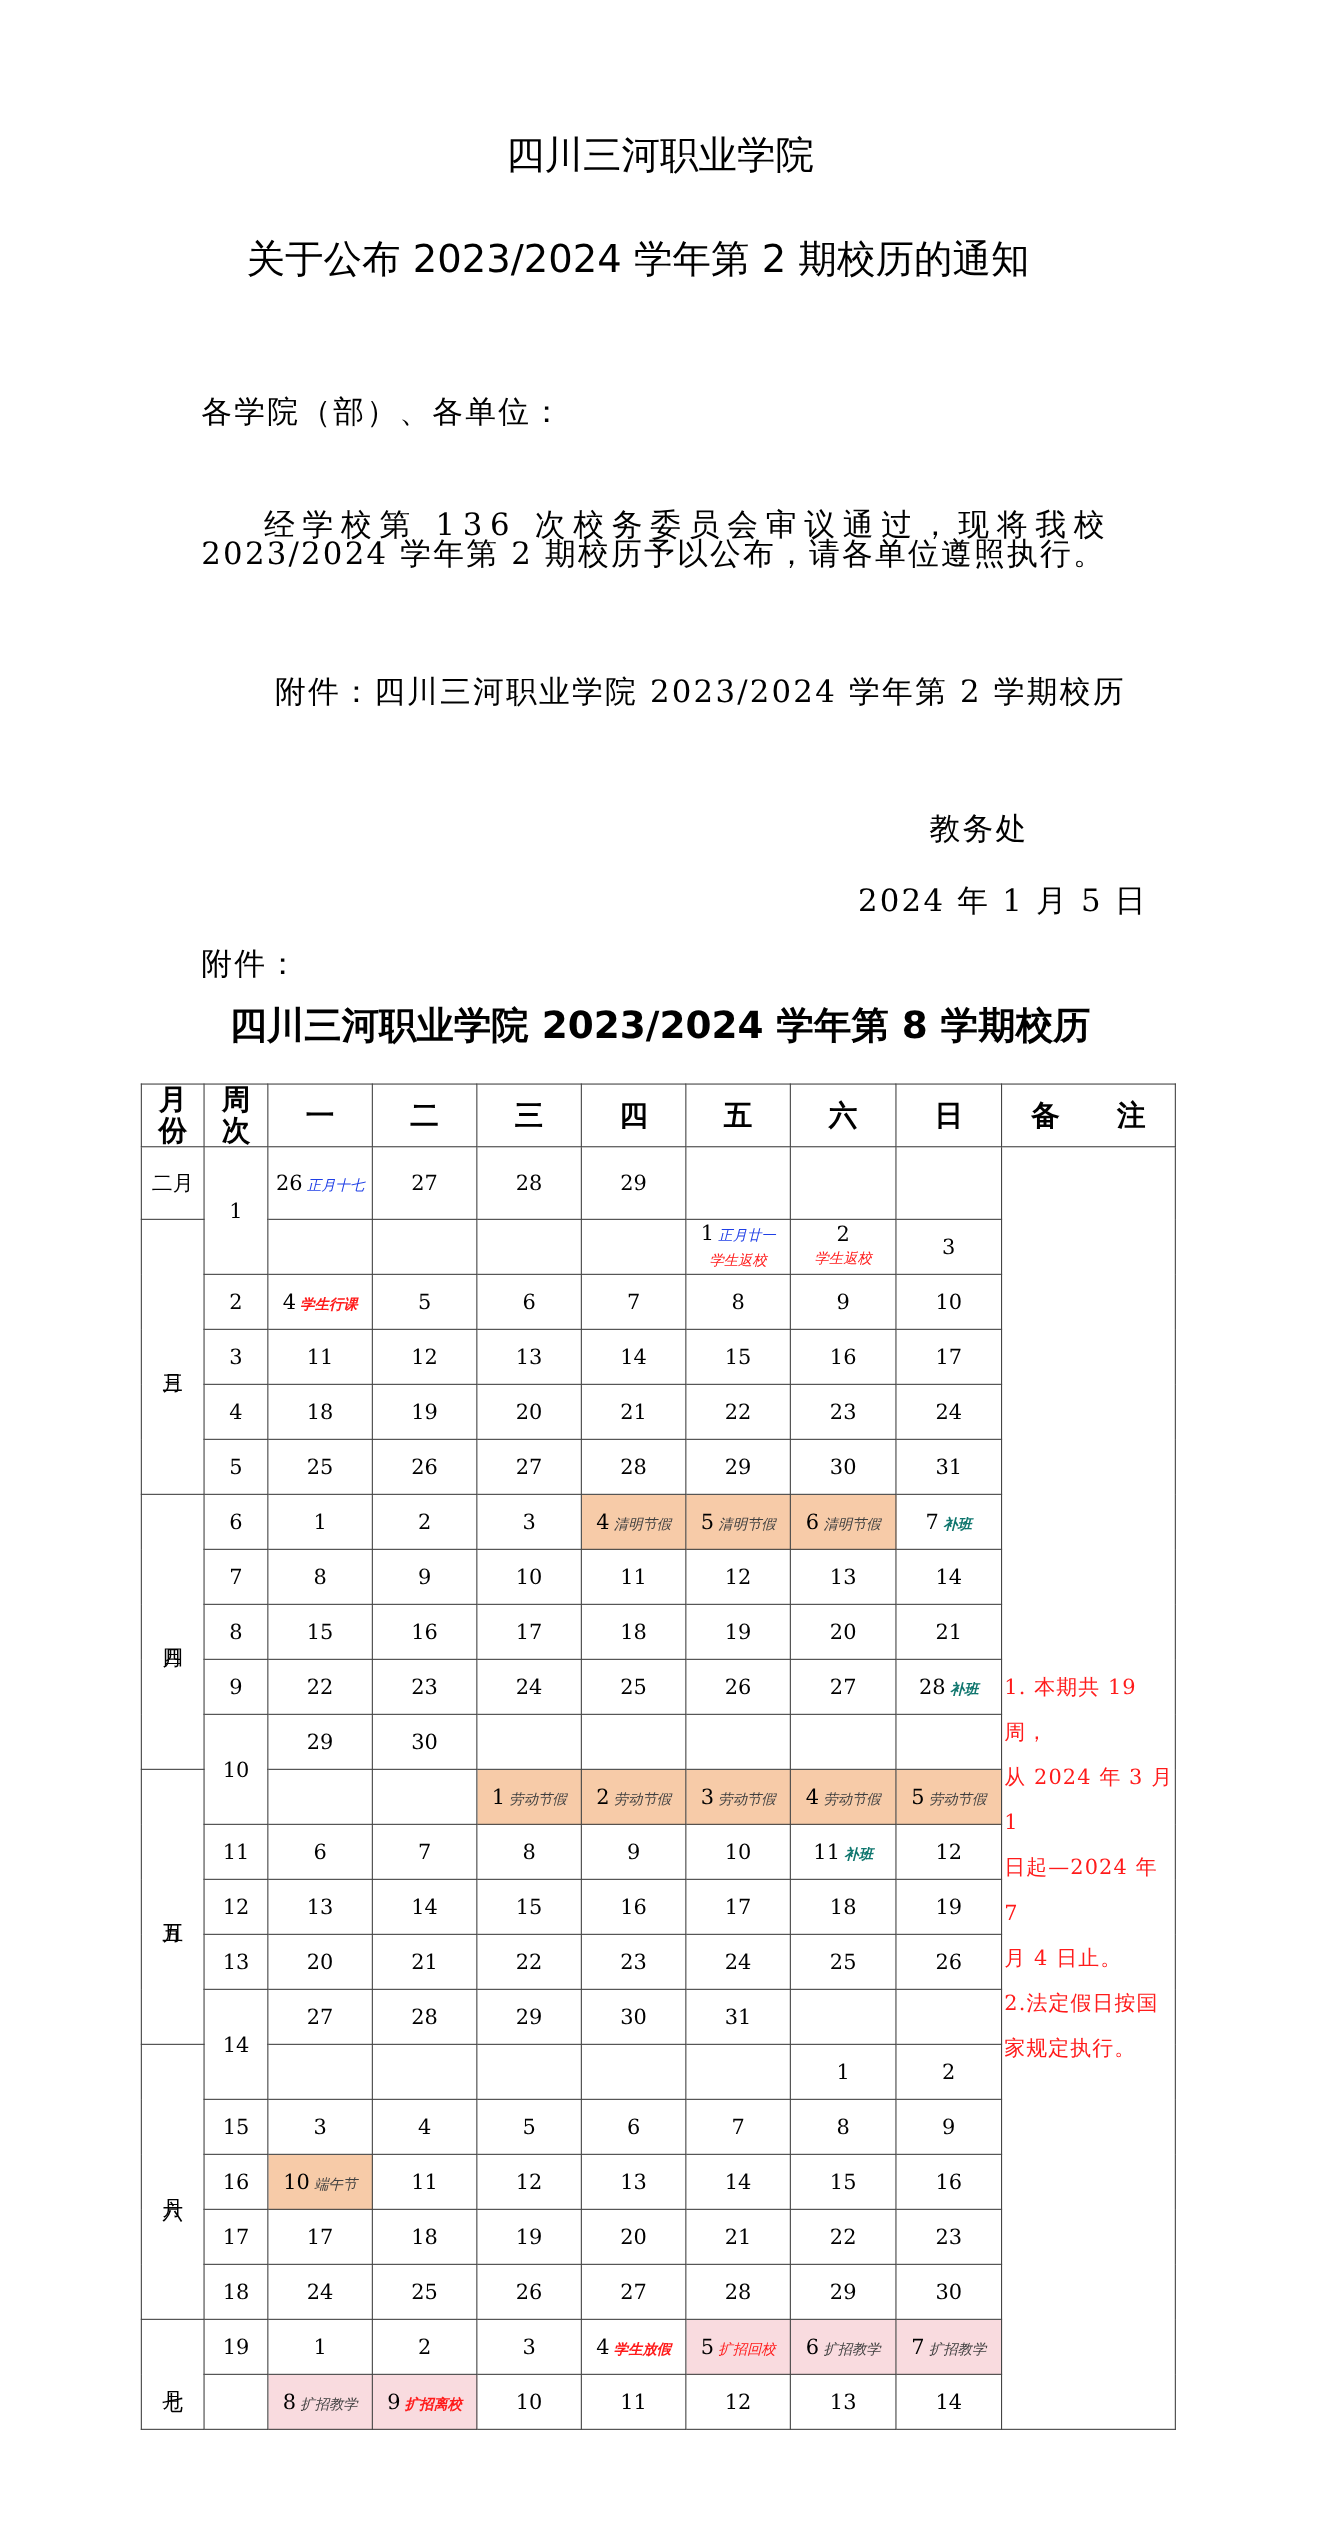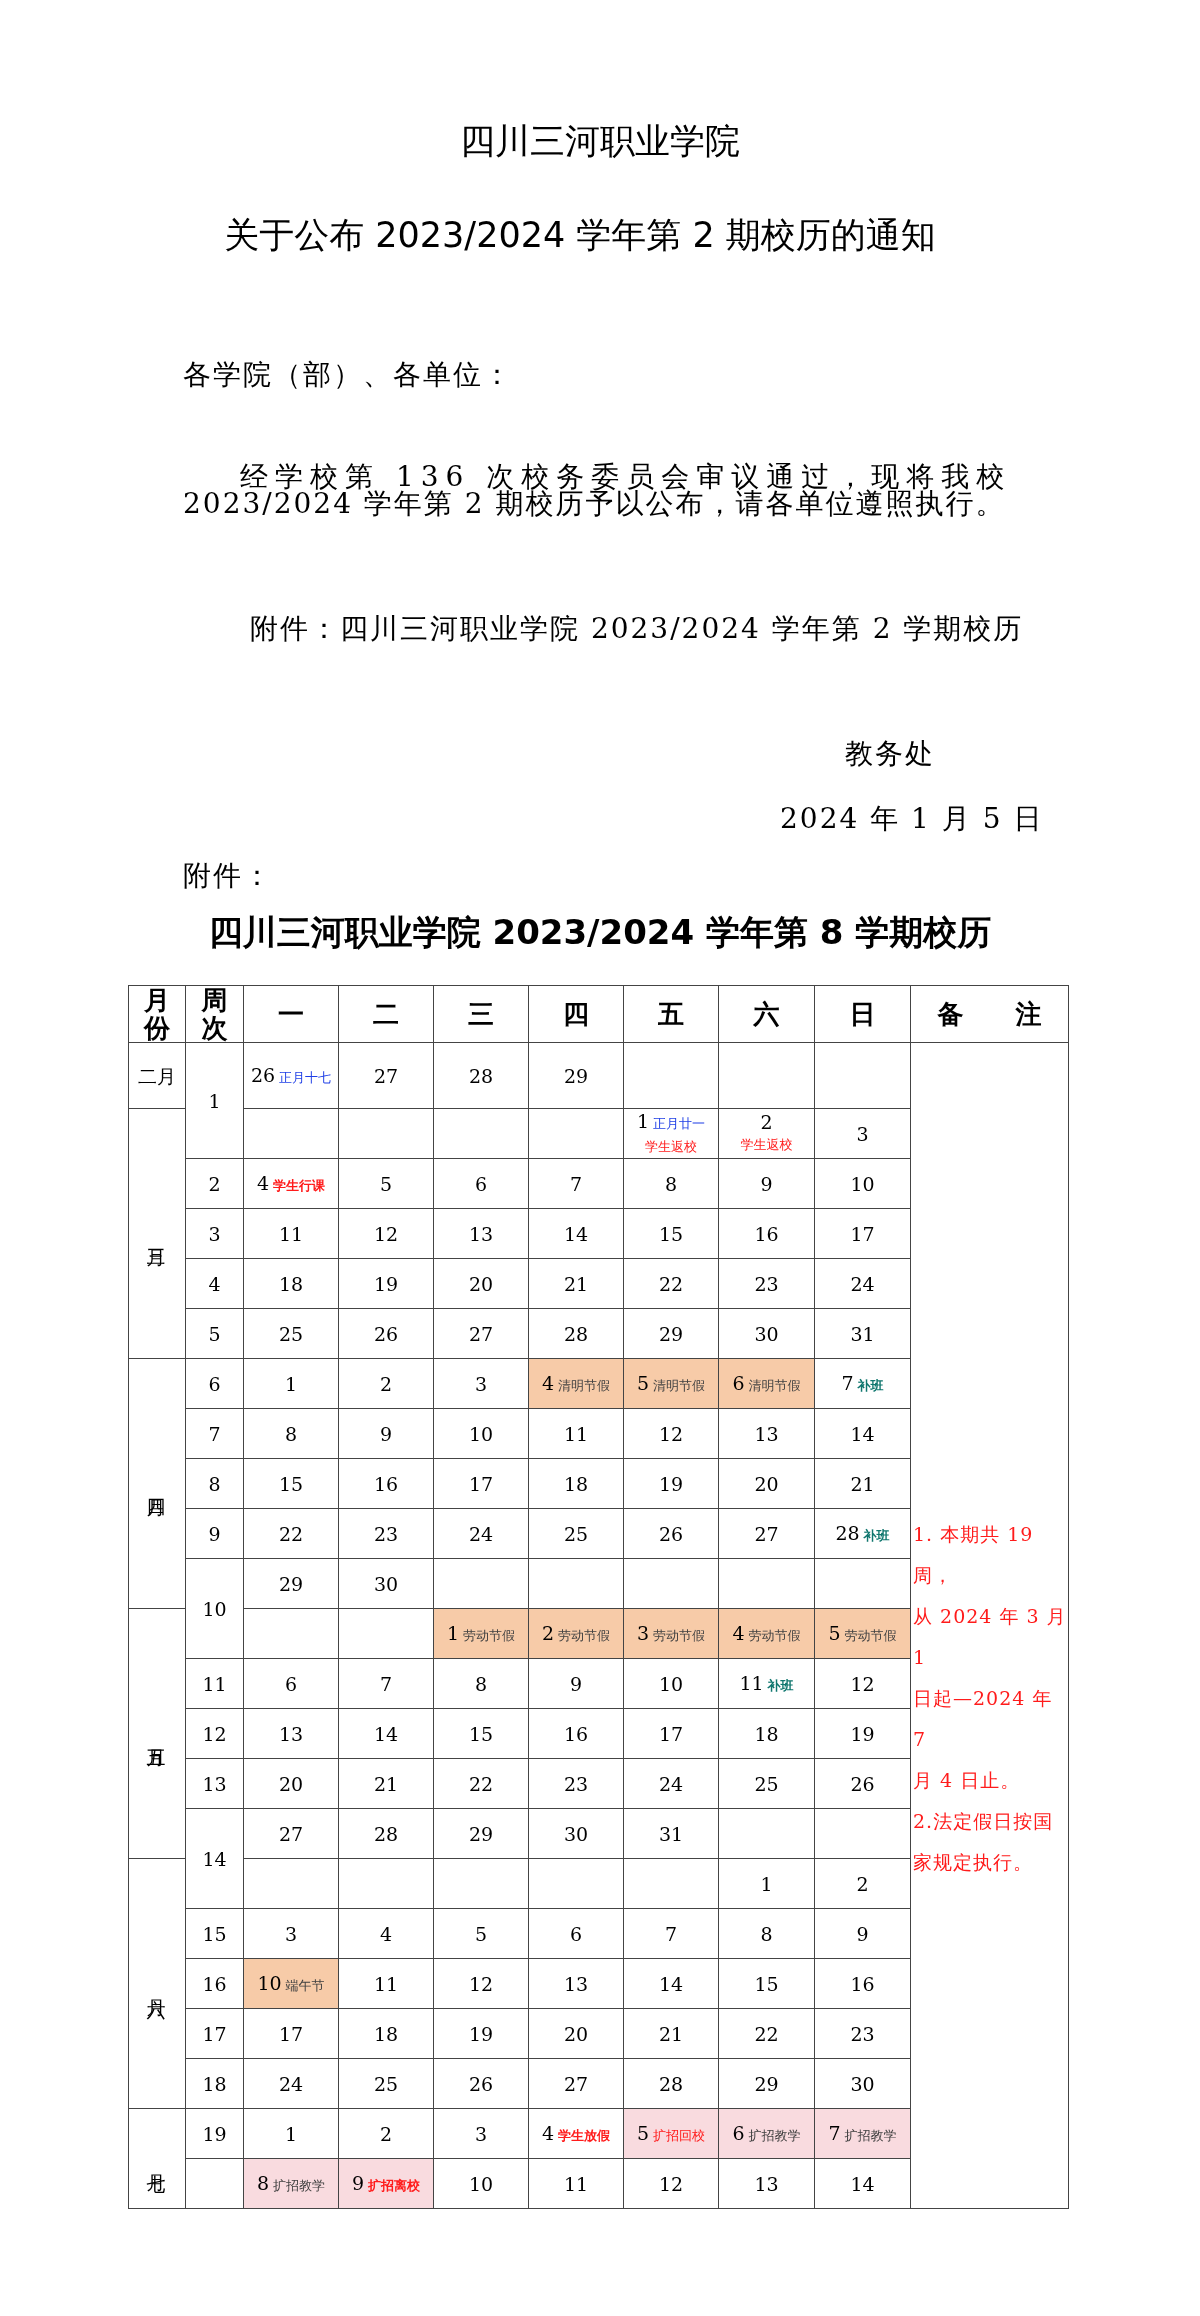--- a/index.html
+++ b/index.html
@@ -19,21 +19,21 @@
   .cal-title { left:0; width:1200px; top:910px; text-align:center; font-family:"DejaVu Sans","Liberation Sans",sans-serif; font-weight:bold; font-size:34px; }
 
   table.cal { position:absolute; left:128px; top:985px; border-collapse:collapse; table-layout:fixed; width:940px; }
   table.cal td, table.cal th { border:1.5px solid #444; text-align:center; vertical-align:middle; padding:0; font-size:19px; font-weight:normal; }
   table.cal th { height:50px; font-family:"DejaVu Sans","Liberation Sans",sans-serif; font-weight:bold; font-size:26px; }
   table.cal th.stack { font-size:26px; line-height:28px; }
   table.cal tr.r { height:50px; }
   table.cal tr.r1 { height:66px; }
   .mon { font-size:24px; line-height:34px; }
   .wk { font-weight:bold; font-size:20px; }
-  .note { font-size:13px; margin-left:4px; }
+  .note { font-size:13px; margin-left:4px;font-style:italic; }
   .blue { color:#1f3fe6; }
   .red { color:#ff1b1b; }
   .bnote { color:#0f766e; font-weight:bold; }
   .rnote { color:#ff1b1b; font-weight:bold; }
   .gray { color:#404040; }
   .holiday { background:#f7cba8; }
   .pink { background:#f9dbdf; }
   .stackcell { line-height:20px; font-size:17px; }
   .remarks { vertical-align:top !important; text-align:left !important; color:#ff1b1b; font-size:19px !important; line-height:41px; padding:0 !important;margin-left:44px; }
   .remarks div { padding-top:471px; padding-left:2px; letter-spacing:1px; }

